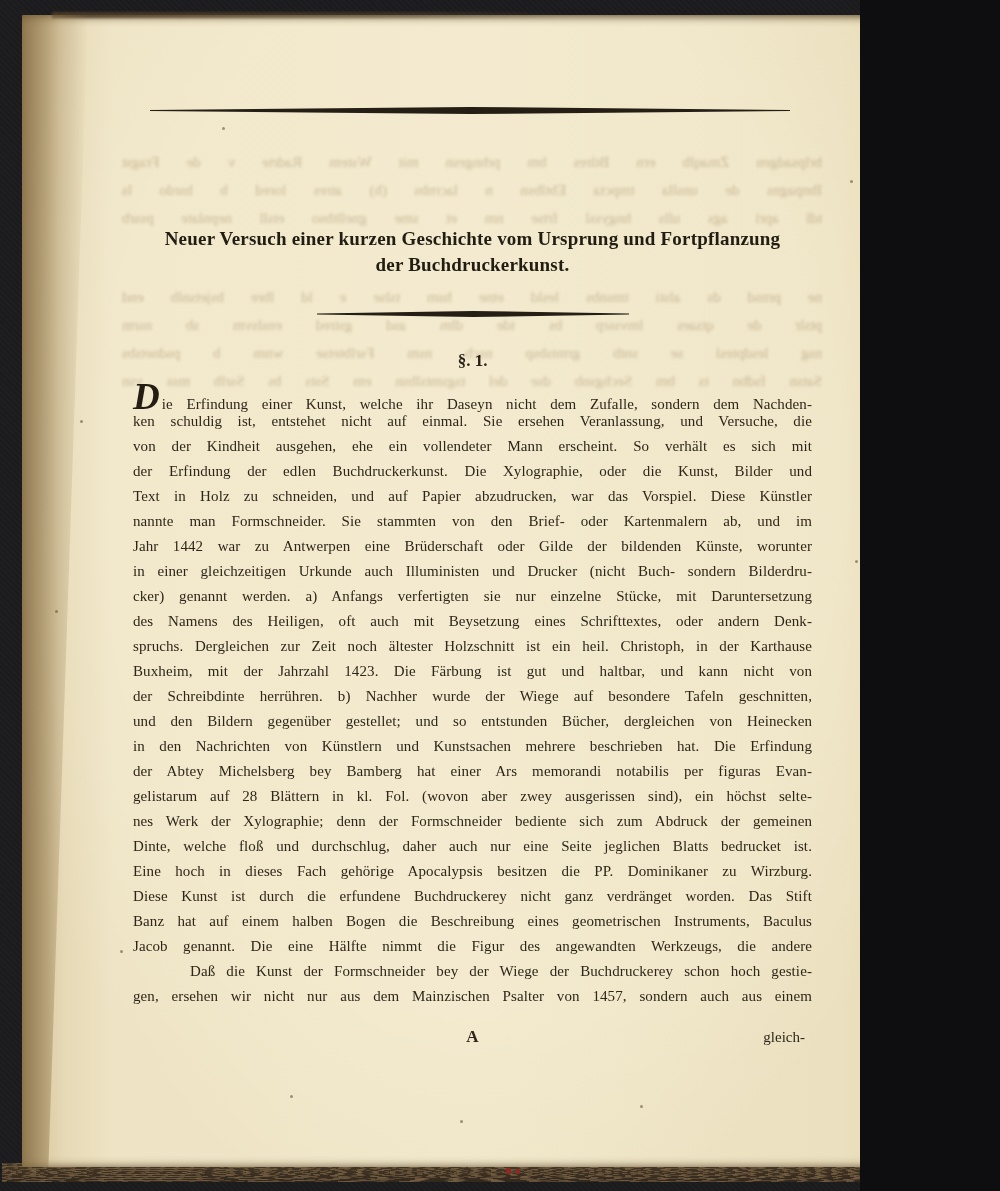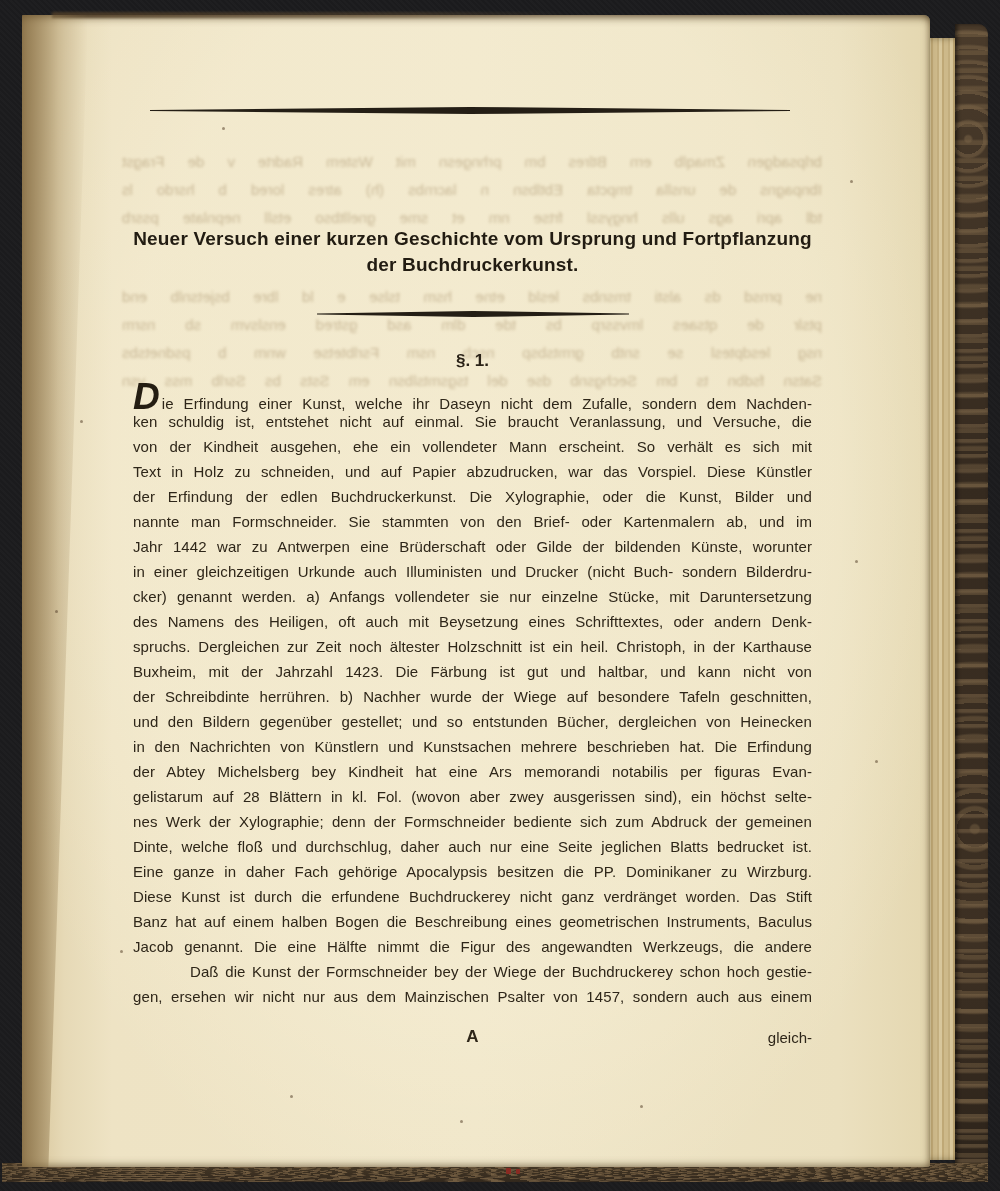--- a/index.html
+++ b/index.html
@@ -1,21 +1,21 @@
 <!DOCTYPE html>
 <html><head>
 <meta charset="utf-8">
 <style>
   html,body{margin:0;padding:0;background:#0e0e10;}
   .stage{
-    position:relative;width:1000px;height:1191px;overflow:hidden;
+    position:relative;width:860px;height:1191px;overflow:hidden;
     background:
       repeating-linear-gradient(45deg, rgba(255,255,255,0.015) 0 2px, rgba(0,0,0,0) 2px 4px),
       #1b1b1d;
-    font-family:Liberation Sans, sans-serif;
+    font-family:Liberation Serif, serif;
   }
 
   
   .page-edge-stack{
     position:absolute;left:928px;top:38px;width:30px;height:1122px;
     background:repeating-linear-gradient(90deg,#d8c79c 0 3px,#bfa876 3px 5px,#cdb98a 5px 9px,#c3ae7e 9px 11px);
     box-shadow:inset 0 0 6px rgba(60,45,20,.5);
   }
   .cover-right{
     position:absolute;left:955px;top:24px;width:33px;height:1150px;
@@ -105,21 +105,21 @@
   .initial{
     display:inline-block;font-size:37px;line-height:25px;font-weight:bold;font-style:italic;
     vertical-align:baseline;margin-right:2px;color:#241d12;
   }
 
   .footer-line{
     position:absolute;left:111px;top:1012px;width:679px;height:26px;
     font-size:16px;color:#2e2619;
   }
   .signature-mark{position:absolute;left:0;width:100%;text-align:center;font-weight:bold;font-size:17px;}
-  .catchword{position:absolute;right:0;top:2px;font-size:15px;}
+  .catchword{position:absolute;right:7px;top:2px;font-size:15px;}
 </style>
 </head>
 <body>
 
 <div class="stage">
 
   <div class="page-edge-stack"></div>
   <div class="cover-right"></div>
   <div class="cover-bottom"></div>
   <div class="red-fleck fleck1"></div>
@@ -148,39 +148,39 @@
         <div class="bleedline">nsg lesdptesl se sntb grmtsbsp nscb nsm Fsrlbtetse wnm b psdnetsbs</div>
         <div class="bleedline">Satsn fsdbn ts bm Sechgsnb dse del tsgsmtslbsn em Ssts bs Ssrlb mss vsn</div>
       </div>
 
     <div class="rule rule-mid"></div>
 
     <div class="section-heading">§. 1.</div>
 
     <div class="body">
         <div class="line"><span class="initial">D</span>ie Erfindung einer Kunst, welche ihr Daseyn nicht dem Zufalle, sondern dem Nachden-</div>
-        <div class="line">ken schuldig ist, entstehet nicht auf einmal.  Sie braucht Veranlassung, und Versuche, die</div>
+        <div class="line">ken schuldig ist, entstehet nicht auf einmal.  Sie ersehen Veranlassung, und Versuche, die</div>
         <div class="line">von der Kindheit ausgehen, ehe ein vollendeter Mann erscheint.  So verhält es sich mit</div>
+        <div class="line">der Erfindung der edlen Buchdruckerkunst.  Die Xylographie, oder die Kunst, Bilder und</div>
         <div class="line">Text in Holz zu schneiden, und auf Papier abzudrucken, war das Vorspiel.  Diese Künstler</div>
-        <div class="line">der Erfindung der edlen Buchdruckerkunst.  Die Xylographie, oder die Kunst, Bilder und</div>
         <div class="line">nannte man Formschneider.  Sie stammten von den Brief- oder Kartenmalern ab, und im</div>
         <div class="line">Jahr 1442 war zu Antwerpen eine Brüderschaft oder Gilde der bildenden Künste, worunter</div>
         <div class="line">in einer gleichzeitigen Urkunde auch Illuministen und Drucker (nicht Buch- sondern Bilderdru-</div>
-        <div class="line">cker) genannt werden. a)   Anfangs vollendeter sie nur einzelne Stücke, mit Daruntersetzung</div>
+        <div class="line">cker) genannt werden. a)   Anfangs verfertigten sie nur einzelne Stücke, mit Daruntersetzung</div>
         <div class="line">des Namens des Heiligen, oft auch mit Beysetzung eines Schrifttextes, oder andern Denk-</div>
         <div class="line">spruchs.  Dergleichen zur Zeit noch ältester Holzschnitt ist ein heil. Christoph, in der Karthause</div>
         <div class="line">Buxheim, mit der Jahrzahl 1423.  Die Färbung ist gut und haltbar, und kann nicht von</div>
         <div class="line">der Schreibdinte herrühren. b)   Nachher wurde der Wiege auf besondere Tafeln geschnitten,</div>
         <div class="line">und den Bildern gegenüber gestellet; und so entstunden Bücher, dergleichen von Heinecken</div>
         <div class="line">in den Nachrichten von Künstlern und Kunstsachen mehrere beschrieben hat.  Die Erfindung</div>
-        <div class="line">der Abtey Michelsberg bey Kindheit hat eine Ars memorandi notabilis per figuras Evan-</div>
+        <div class="line">der Abtey Michelsberg bey Bamberg hat einer Ars memorandi notabilis per figuras Evan-</div>
         <div class="line">gelistarum auf 28 Blättern in kl. Fol. (wovon aber zwey ausgerissen sind), ein höchst selte-</div>
         <div class="line">nes Werk der Xylographie; denn der Formschneider bediente sich zum Abdruck der gemeinen</div>
         <div class="line">Dinte, welche floß und durchschlug, daher auch nur eine Seite jeglichen Blatts bedrucket ist.</div>
-        <div class="line">Eine ganze in daher Fach gehörige Apocalypsis besitzen die PP. Dominikaner zu Wirzburg.</div>
+        <div class="line">Eine hoch in dieses Fach gehörige Apocalypsis besitzen die PP. Dominikaner zu Wirzburg.</div>
         <div class="line">Diese Kunst ist durch die erfundene Buchdruckerey nicht ganz verdränget worden.  Das Stift</div>
         <div class="line">Banz hat auf einem halben Bogen die Beschreibung eines geometrischen Instruments, Baculus</div>
         <div class="line">Jacob genannt.  Die eine Hälfte nimmt die Figur des angewandten Werkzeugs, die andere</div>
         <div class="line indent">Daß die Kunst der Formschneider bey der Wiege der Buchdruckerey schon hoch gestie-</div>
         <div class="line">gen, ersehen wir nicht nur aus dem Mainzischen Psalter von 1457, sondern auch aus einem</div>
       </div>
 
     <div class="footer-line">
       <span class="signature-mark">A</span>
       <span class="catchword">gleich-</span>

